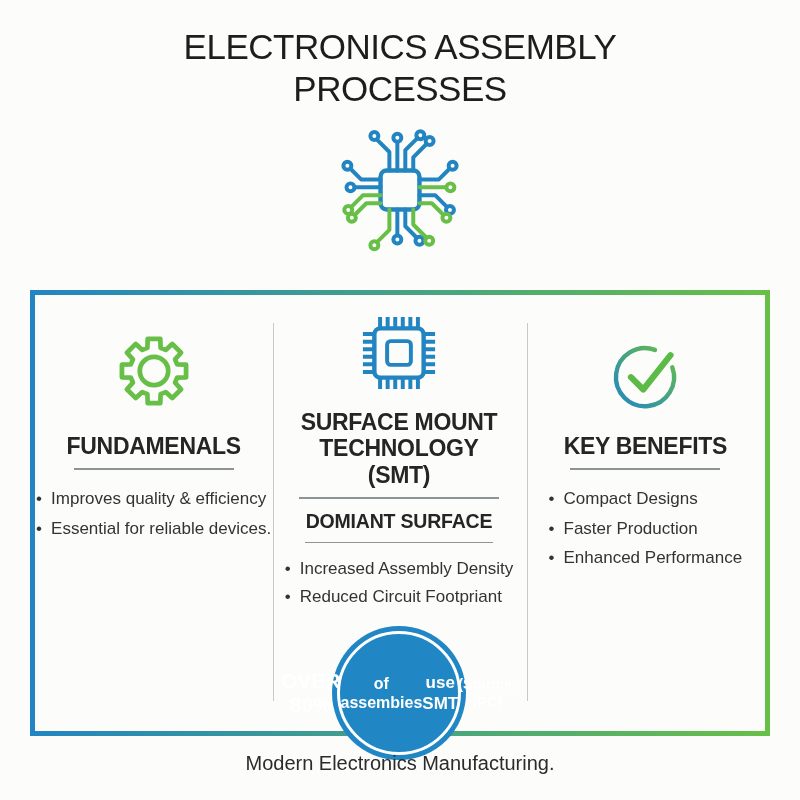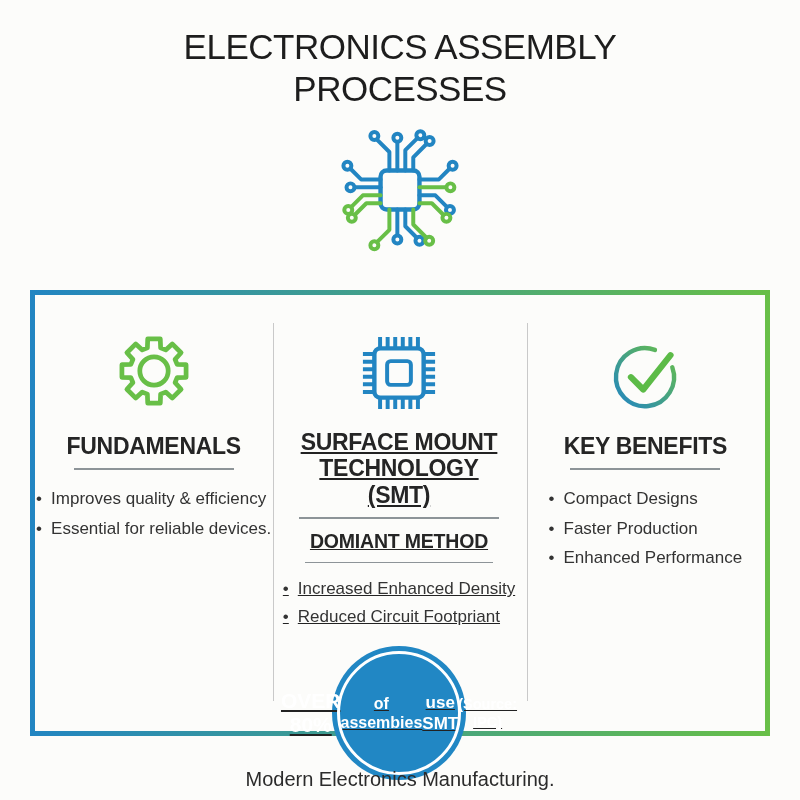--- a/index.html
+++ b/index.html
@@ -30,21 +30,21 @@
     display:flex; position:relative;
   }
   .divider {
     position:absolute; top:28px; height:378px; width:1px;
     background:#c9c9c9;
   }
   .divider.d1 { left:238px; }
   .divider.d2 { left:492px; }
   .col { text-align:center; padding-top:28px; }
   .col1 { width:238px; }
-  .col2 { width:254px; padding-top:32px;text-decoration:underline; }
+  .col2 { width:254px; padding-top:12px; }
   .col3 { width:240px; }
   .icon-wrap { height:96px; display:flex; align-items:center; justify-content:center; }
   .col2 .icon-wrap { height:92px; }
   h2.heading {
     font-size:23px; font-weight:bold; letter-spacing:-0.3px;
     color:#252525; margin-top:14px; line-height:1.15;
   }
   .col2 h2.heading { margin-top:10px; max-width:225px; margin-left:auto; margin-right:auto; }
   .rule {
     height:0; border-bottom:2px solid #8d9498; margin:9px auto 0 auto;
@@ -75,21 +75,21 @@
   .badge::before {
     content:""; position:absolute; inset:5px;
     border:3px solid #fff; border-radius:50%;
   }
   .badge .b1 { font-size:21px; font-weight:bold; line-height:1.15; }
   .badge .b2 { font-size:16px; font-weight:bold; line-height:1.2; }
   .badge .b3 { font-size:17px; font-weight:bold; line-height:1.25; }
   .badge .b4 { font-size:14.5px; font-weight:bold; line-height:1.3; }
   
   .footer {
-    position:absolute; top:768px; left:0; width:800px; text-align:center;
+    position:absolute; top:752px; left:0; width:800px; text-align:center;
     font-size:20px; color:#2b2b2b;
   }
 </style>
 </head>
 <body>
 
 <div class="title">
   <div>ELECTRONICS ASSEMBLY</div>
   <div>PROCESSES</div>
 </div>
@@ -164,24 +164,24 @@
             <path d="M28.5,78 V91 M37.1,78 V91 M45.7,78 V91 M54.3,78 V91 M62.9,78 V91 M71.5,78 V91"></path>
             <path d="M22,28.5 H9 M22,37.1 H9 M22,45.7 H9 M22,54.3 H9 M22,62.9 H9 M22,71.5 H9"></path>
             <path d="M78,28.5 H91 M78,37.1 H91 M78,45.7 H91 M78,54.3 H91 M78,62.9 H91 M78,71.5 H91"></path>
           </g>
           <rect x="22" y="22" width="56" height="56" rx="7" stroke="#2285c2" stroke-width="5"></rect>
           <rect x="36.5" y="36.5" width="27" height="27" rx="4" stroke="#2285c2" stroke-width="4.5"></rect>
         </svg>
       </div>
       <h2 class="heading">SURFACE MOUNT TECHNOLOGY (SMT)</h2>
       <div class="rule rule-a"></div>
-      <h3 class="subheading">DOMIANT METHOD</h3>
+      <h3 class="subheading">DOMIANT SURFACE</h3>
       <div class="rule rule-b"></div>
       <ul class="bullets">
-        <li>Increased Enhanced Density</li>
+        <li>Increased Assembly Density</li>
         <li>Reduced Circuit Footpriant</li>
       </ul>
       <div class="badge">
         <div class="b1">OVER 80%</div>
         <div class="b2">of assembies</div>
         <div class="b3">use SMT</div>
         <div class="b4">(Source: IPC)</div>
       </div>
     </div>
 

